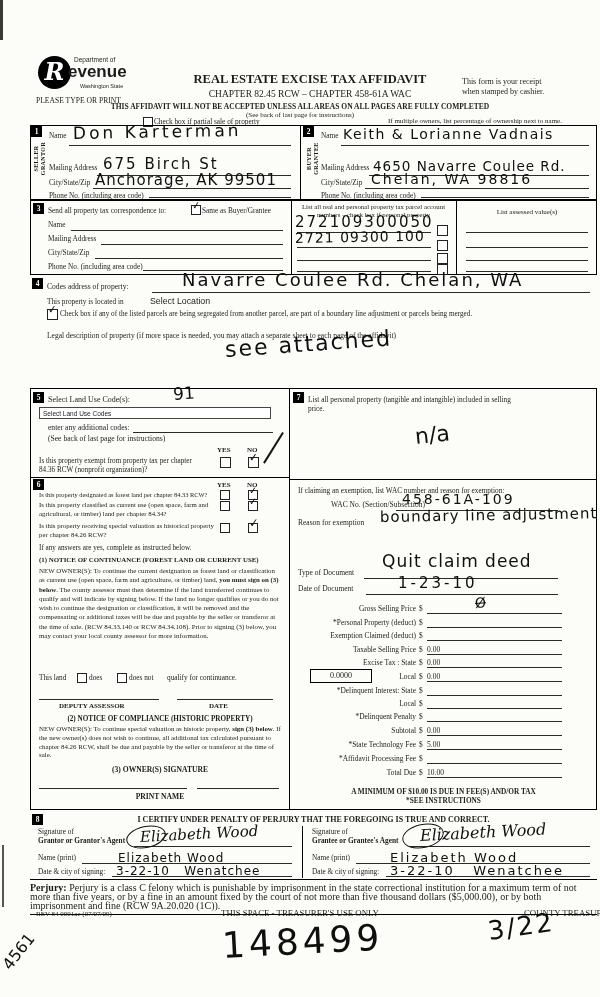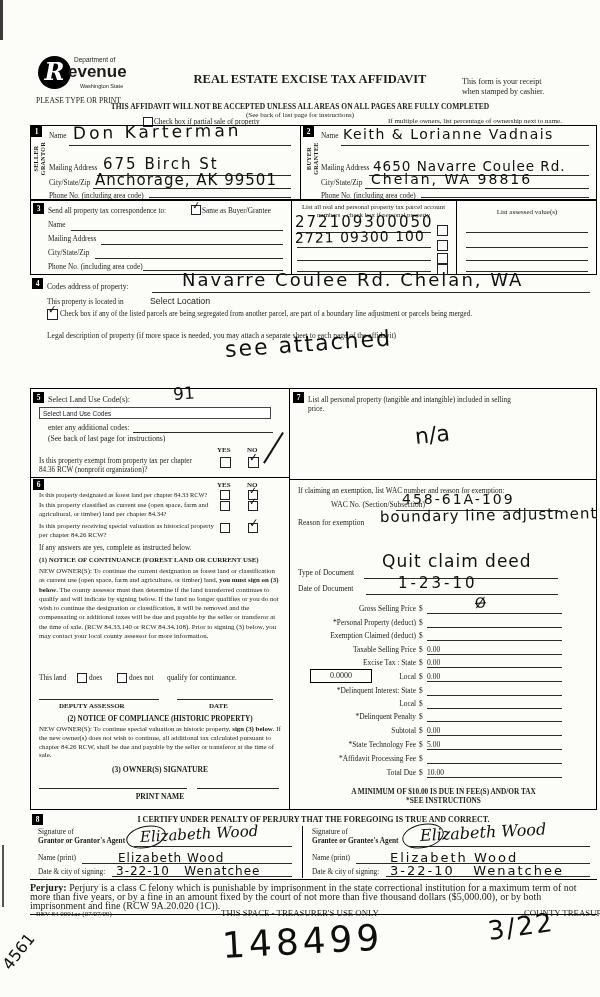--- a/index.html
+++ b/index.html
@@ -41,20 +41,21 @@
     <div class="abs" style="left:0;top:2px;width:33px;height:33px;background:#000;border-radius:50%;color:#fff;
          font-family:'DejaVu Serif',serif;font-weight:bold;font-style:italic;font-size:24px;text-align:center;line-height:32px;">R</div>
     <div class="lbl sans" style="left:36px;top:2px;font-size:6.5px;">Department of</div>
     <div class="lbl sans b" style="left:30px;top:8px;font-size:17px;">evenue</div>
     <div class="lbl sans" style="left:42px;top:29px;font-size:5.5px;">Washington State</div>
   </div>
   <div class="lbl" style="left:36px;top:96px;font-size:7.6px;">PLEASE TYPE OR PRINT</div>
 
   <div class="abs ctr" style="left:150px;top:72px;width:320px;">
     <div class="b" style="font-size:12.5px;">REAL ESTATE EXCISE TAX AFFIDAVIT</div>
+    <div style="font-size:9.5px;margin-top:2px;">CHAPTER 82.45 RCW – CHAPTER 458-61A WAC</div>
   </div>
   <div class="abs" style="left:462px;top:77px;width:128px;font-size:8px;line-height:10px;">
     <div>This form is your receipt</div>
     <div>when stamped by cashier.</div>
   </div>
   <div class="lbl b ctr" style="left:60px;top:102px;width:480px;font-size:7.5px;white-space:normal;">THIS AFFIDAVIT WILL NOT BE ACCEPTED UNLESS ALL AREAS ON ALL PAGES ARE FULLY COMPLETED</div>
   <div class="lbl ctr" style="left:200px;top:111px;width:200px;font-size:7px;">(See back of last page for instructions)</div>
 
   <span class="cb" style="left:143px;top:117px;"></span>
   <div class="lbl" style="left:154px;top:117px;">Check box if partial sale of property</div>

